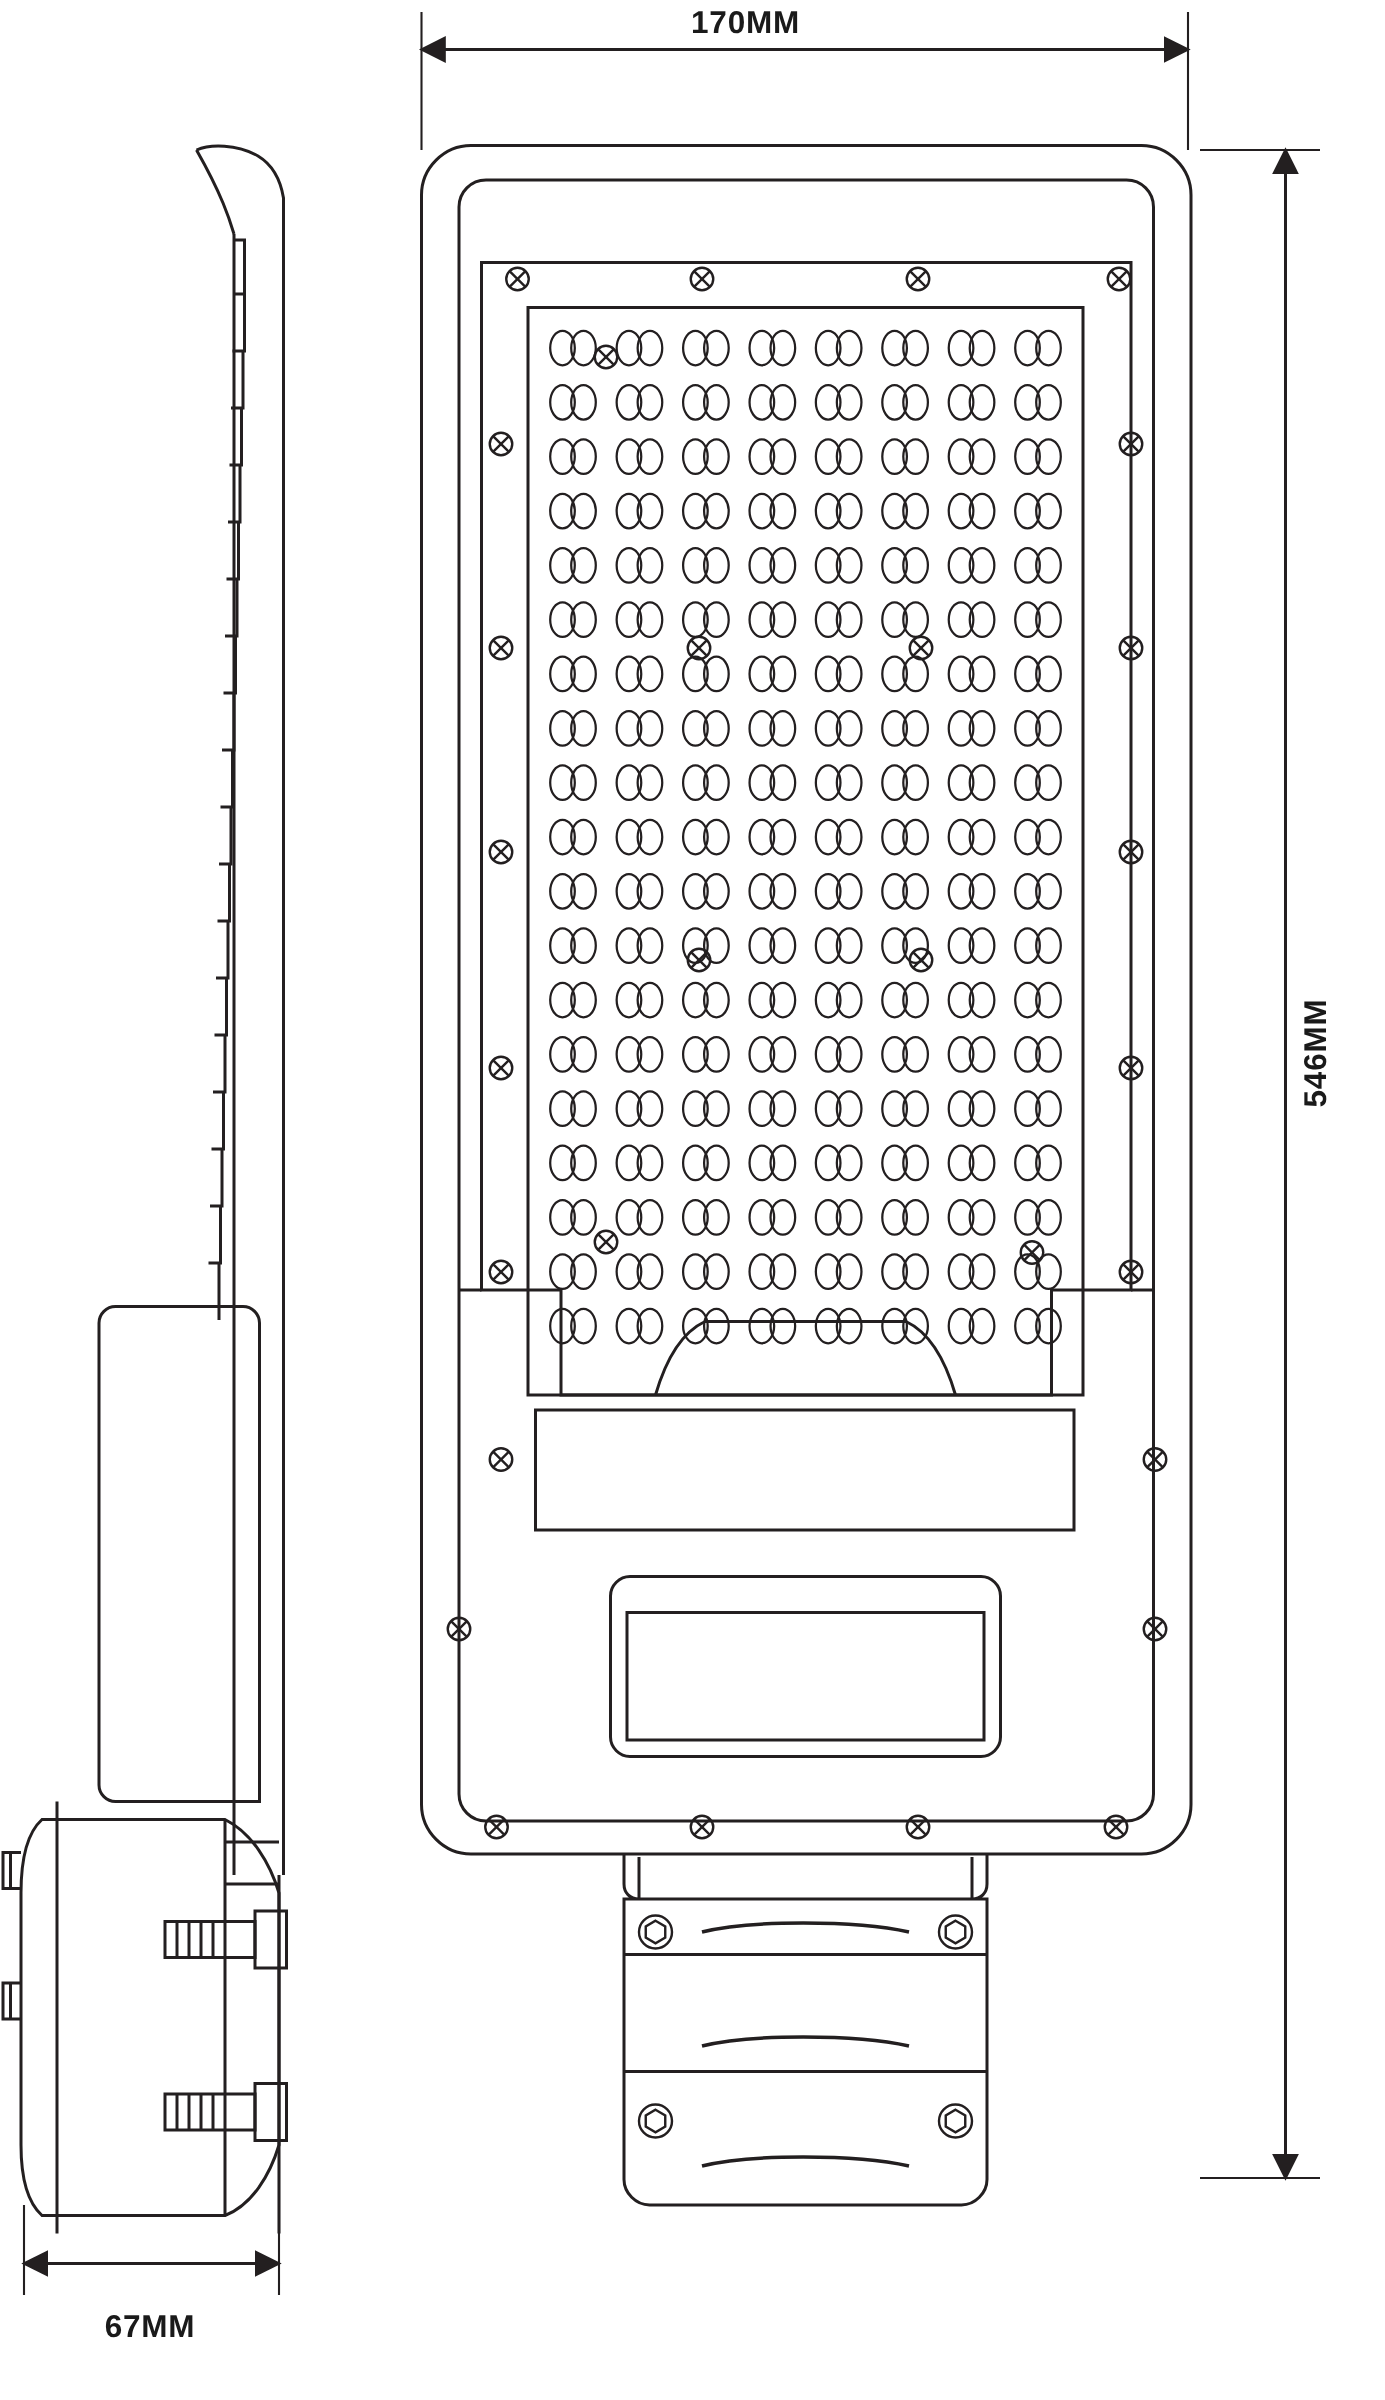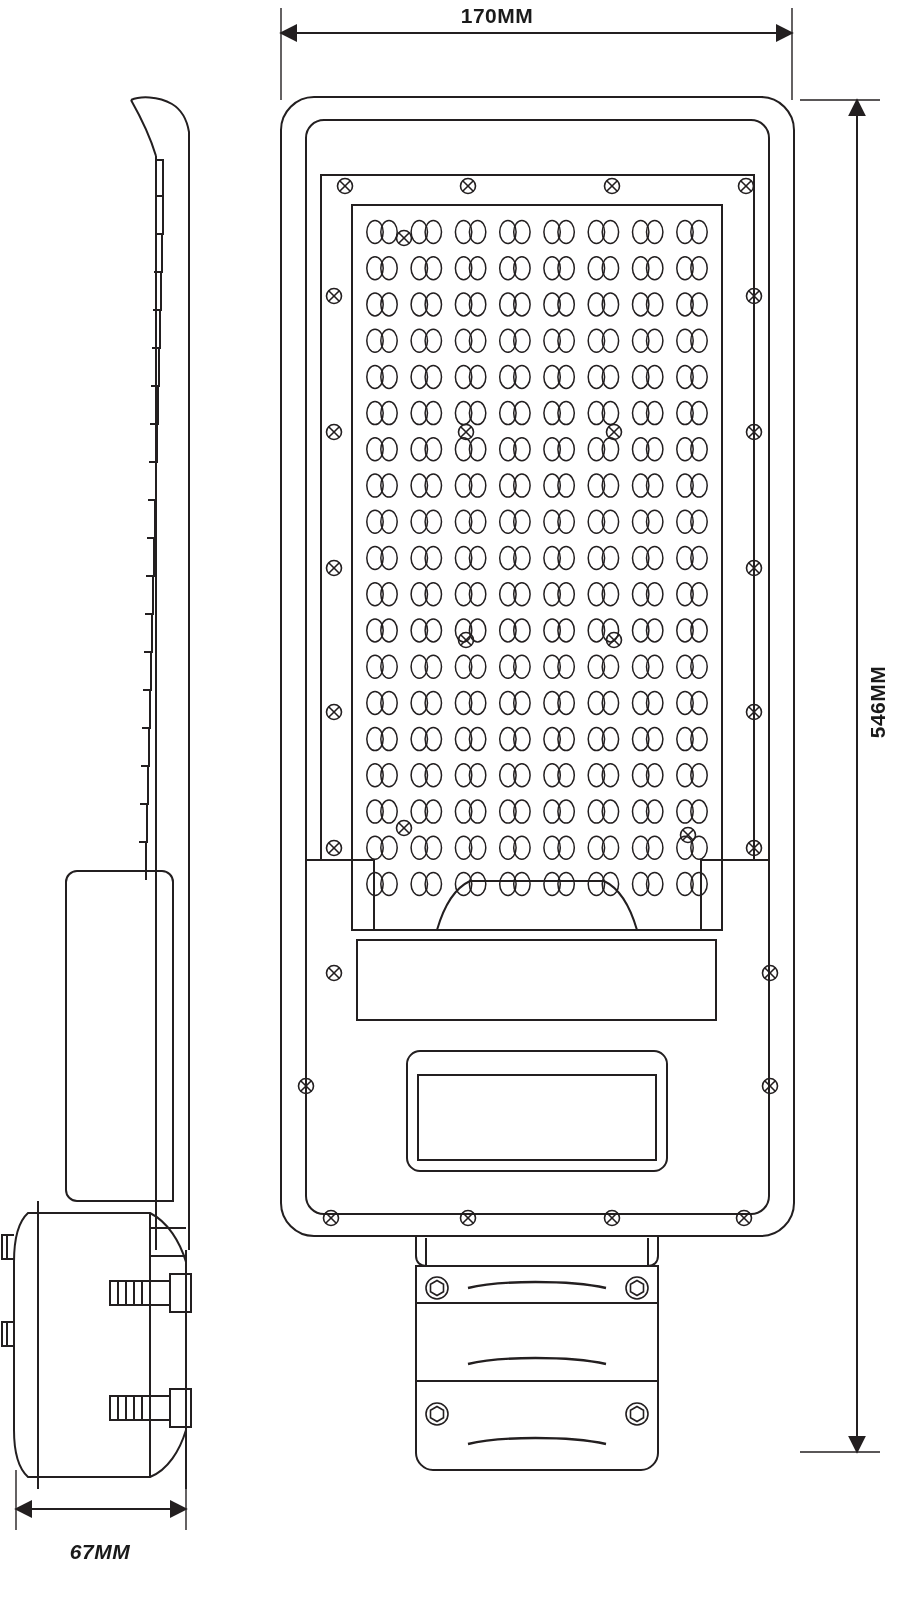--- a/index.html
+++ b/index.html
@@ -8,21 +8,21 @@
     font-family:"Liberation Sans", sans-serif;
     color:#1a1a1a;
   }
   #stage{position:absolute;inset:0;padding-left:31px;}
   svg.drawing{position:absolute;left:0;top:0;width:923px;height:1600px;}
   .dim-label{
     position:absolute;font-size:21px;font-weight:700;letter-spacing:.5px;
     color:#1a1a1a;white-space:nowrap;
   }
   #label-width{left:497px;top:4px;transform:translateX(-50%);}
-  #label-depth{left:100px;top:1540px;transform:translateX(-50%);font-style:italic;}
+  #label-depth{left:100px;top:1540px;transform:translateX(-50%);}
   #label-height{
     left:878px;top:690px;transform:translate(-50%,0) rotate(-90deg);
     transform-origin:center center;
   }
 </style>
 </head>
 <body>
 
 <div id="stage">
 

